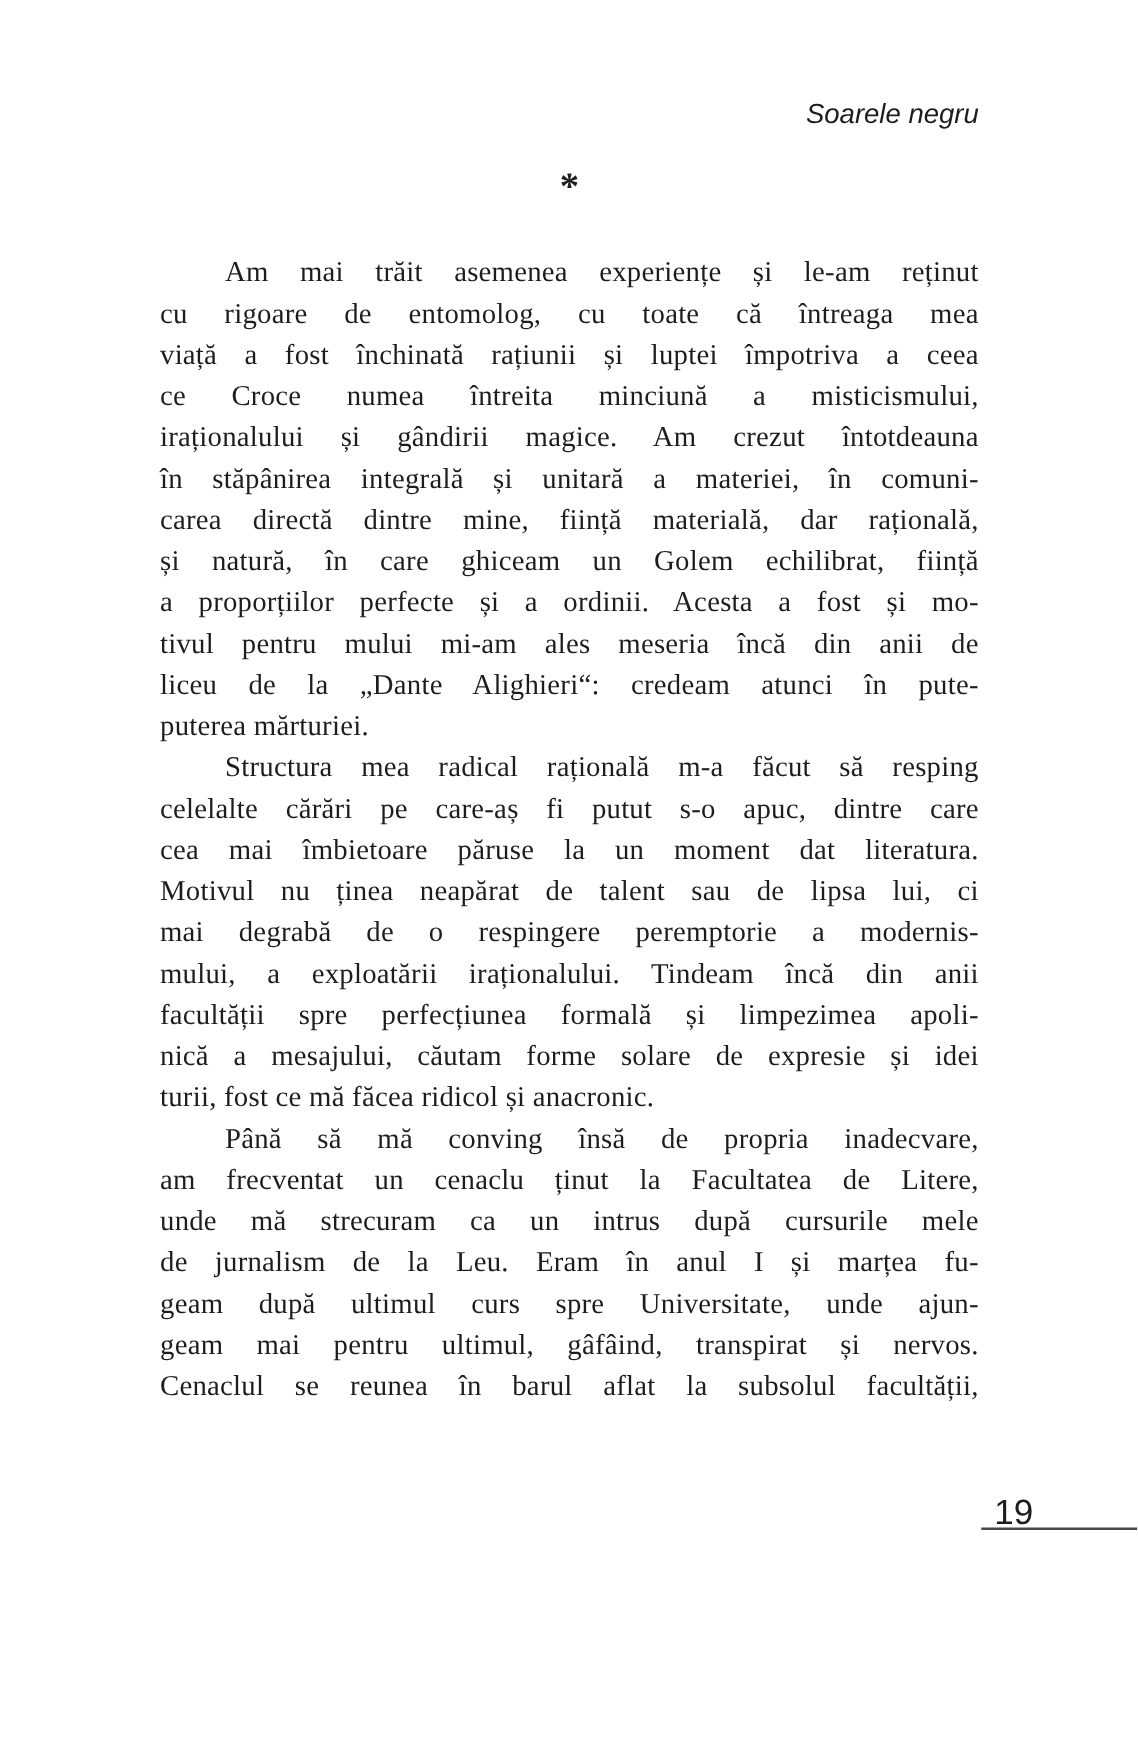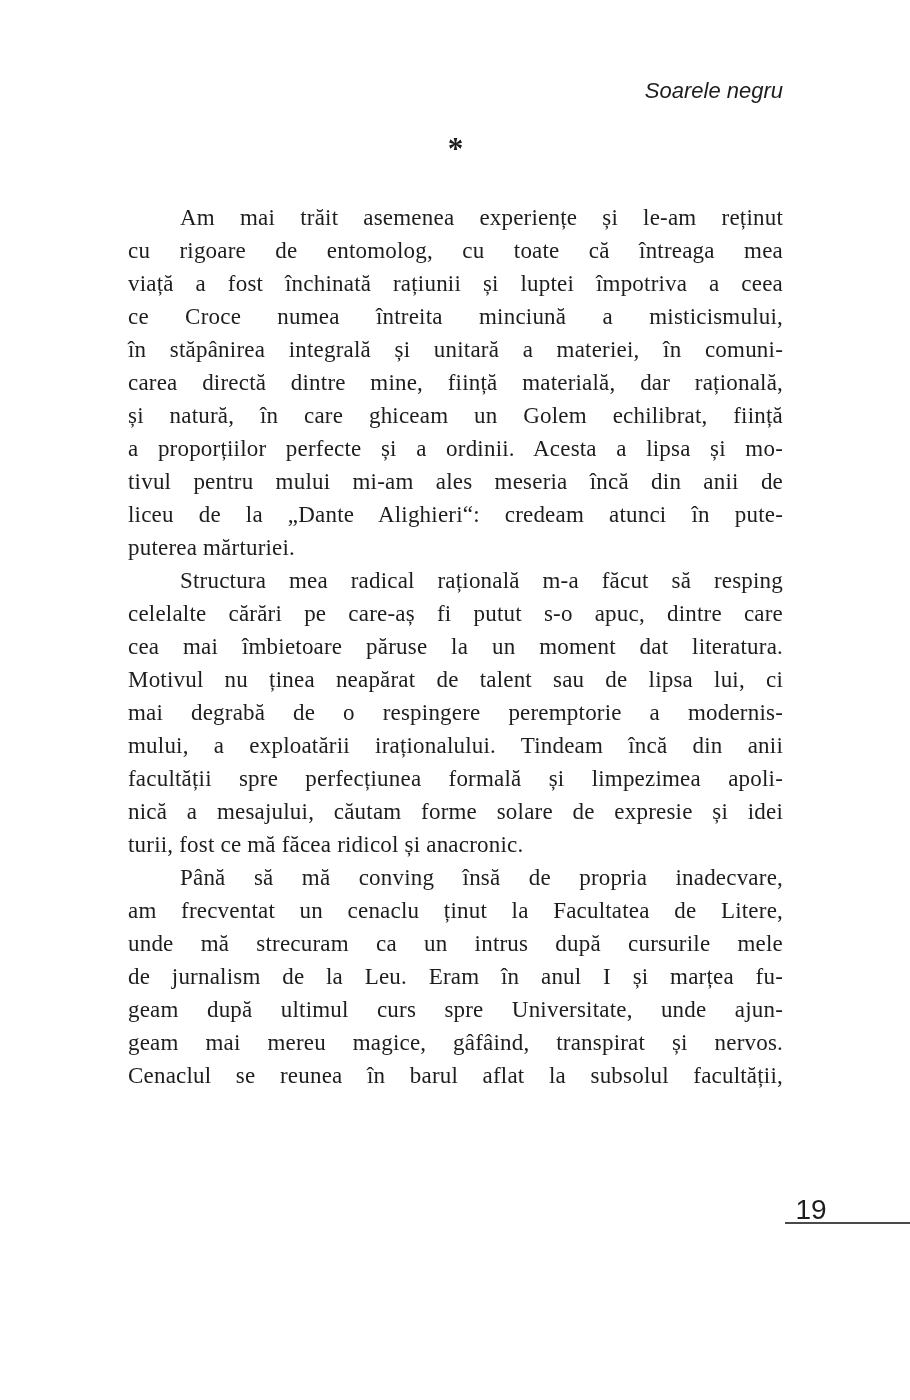--- a/index.html
+++ b/index.html
@@ -88,41 +88,42 @@
 <div class="page" style="--paper: #ffffff; --ink: #1d1d1d; --rule: #4a4a4a;">
   <div class="running-head">Soarele negru</div>
 
   <div class="section-break">*</div>
 
   <div class="body-text">
       <div class="line indent fill">Am mai trăit asemenea experiențe și le-am reținut</div>
       <div class="line fill">cu rigoare de entomolog, cu toate că întreaga mea</div>
       <div class="line fill">viață a fost închinată rațiunii și luptei împotriva a ceea</div>
       <div class="line fill">ce Croce numea întreita minciună a misticismului,</div>
+      <div class="line fill">iraționalului și gândirii magice. Am crezut întotdeauna</div>
       <div class="line fill">în stăpânirea integrală și unitară a materiei, în comuni-</div>
       <div class="line fill">carea directă dintre mine, ființă materială, dar rațională,</div>
       <div class="line fill">și natură, în care ghiceam un Golem echilibrat, ființă</div>
-      <div class="line fill">a proporțiilor perfecte și a ordinii. Acesta a lipsa și mo-</div>
+      <div class="line fill">a proporțiilor perfecte și a ordinii. Acesta a fost și mo-</div>
       <div class="line fill">tivul pentru mului mi-am ales meseria încă din anii de</div>
       <div class="line fill">liceu de la „Dante Alighieri“: credeam atunci în pute-</div>
       <div class="line">puterea mărturiei.</div>
       <div class="line indent fill">Structura mea radical rațională m-a făcut să resping</div>
       <div class="line fill">celelalte cărări pe care-aș fi putut s-o apuc, dintre care</div>
       <div class="line fill">cea mai îmbietoare păruse la un moment dat literatura.</div>
       <div class="line fill">Motivul nu ținea neapărat de talent sau de lipsa lui, ci</div>
       <div class="line fill">mai degrabă de o respingere peremptorie a modernis-</div>
       <div class="line fill">mului, a exploatării iraționalului. Tindeam încă din anii</div>
       <div class="line fill">facultății spre perfecțiunea formală și limpezimea apoli-</div>
       <div class="line fill">nică a mesajului, căutam forme solare de expresie și idei</div>
       <div class="line">turii, fost ce mă făcea ridicol și anacronic.</div>
       <div class="line indent fill">Până să mă conving însă de propria inadecvare,</div>
       <div class="line fill">am frecventat un cenaclu ținut la Facultatea de Litere,</div>
       <div class="line fill">unde mă strecuram ca un intrus după cursurile mele</div>
       <div class="line fill">de jurnalism de la Leu. Eram în anul I și marțea fu-</div>
       <div class="line fill">geam după ultimul curs spre Universitate, unde ajun-</div>
-      <div class="line fill">geam mai mereu magice, gâfâind, transpirat și nervos.</div>
+      <div class="line fill">geam mai pentru ultimul, gâfâind, transpirat și nervos.</div>
       <div class="line fill">Cenaclul se reunea în barul aflat la subsolul facultății,</div>
     </div>
 
   <div class="folio">19</div>
 
   <div class="footer-rule"></div>
 </div>
 
 </body></html>

